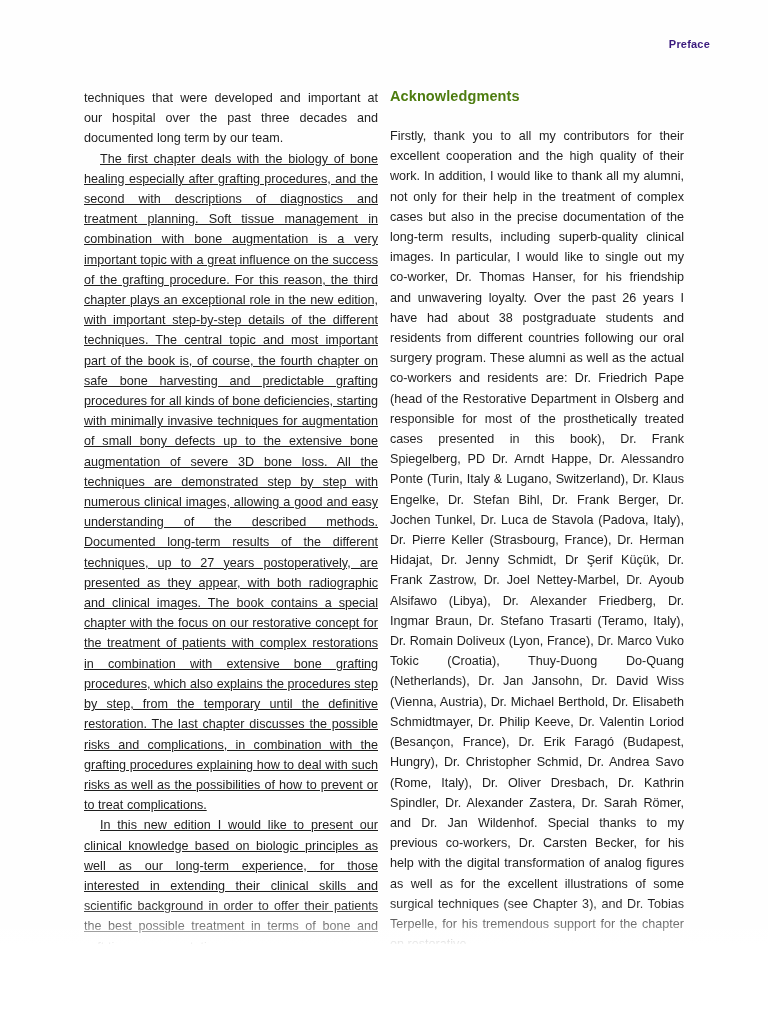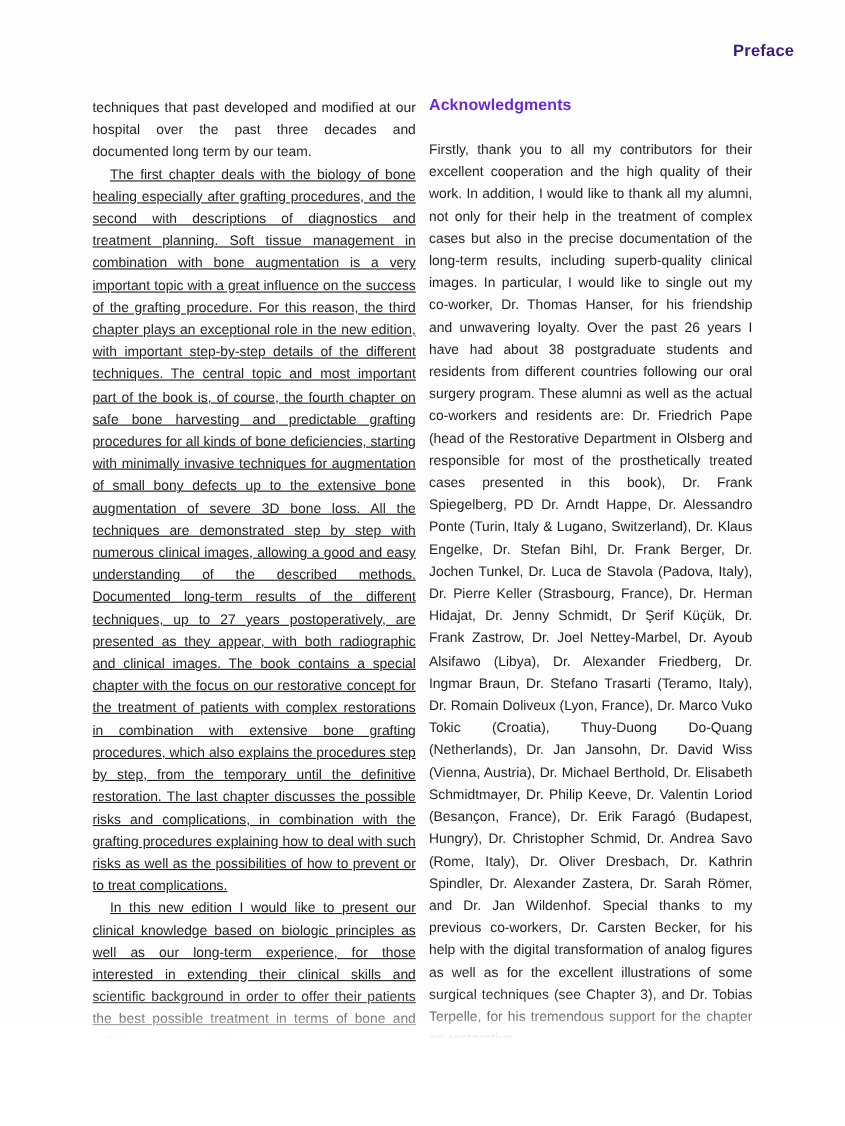--- a/index.html
+++ b/index.html
@@ -19,23 +19,23 @@
     position: absolute;
     left: 0; top: 0;
     width: 768px;
     height: 1024px;
     background: #fefefe;
   }
 
   
   .running-head {
     position: absolute;
-    right: 46px;
+    right: 58px;
     top: 38px;
-    font-size: 15px;
+    font-size: 11px;
     font-weight: bold;
     color: #3a1a7d;
     letter-spacing: 0.2px;
   }
 
   
   .columns {
     position: absolute;
     left: 84px;
     top: 88px;
@@ -45,21 +45,21 @@
   }
   .col {
     position: absolute;
     top: 0;
     width: 294px;
   }
   .col-left  { left: 0; }
   .col-right { left: 306px; }
 
   .section-title {
-    color: #6d28d9;
+    color: #4d7c0f;
     font-size: 14.5px;
     font-weight: bold;
     margin: 0 0 22px 0;
     letter-spacing: 0.1px;
   }
 
   p.body {
     margin: 0;
     font-size: 12.6px;
     line-height: 20.2px;
@@ -109,21 +109,21 @@
 </head>
 <body>
 
 <div class="page">
 
   <div class="running-head">Preface</div>
 
   <div class="columns">
 
     <div class="col col-left">
-      <p class="body no-indent">techniques that past developed and modified at our hospital over the past three decades and documented long term by our team.</p>
+      <p class="body no-indent">techniques that were developed and important at our hospital over the past three decades and documented long term by our team.</p>
       <p class="body">The first chapter deals with the biology of bone healing especially after grafting procedures, and the second with descriptions of diagnostics and treatment planning. Soft tissue management in combination with bone augmentation is a very important topic with a great influence on the success of the grafting procedure. For this reason, the third chapter plays an exceptional role in the new edition, with important step-by-step details of the different techniques. The central topic and most important part of the book is, of course, the fourth chapter on safe bone harvesting and predictable grafting procedures for all kinds of bone deficiencies, starting with minimally invasive techniques for augmentation of small bony defects up to the extensive bone augmentation of severe 3D bone loss. All the techniques are demonstrated step by step with numerous clinical images, allowing a good and easy understanding of the described methods. Documented long-term results of the different techniques, up to 27 years postoperatively, are presented as they appear, with both radiographic and clinical images. The book contains a special chapter with the focus on our restorative concept for the treatment of patients with complex restorations in combination with extensive bone grafting procedures, which also explains the procedures step by step, from the temporary until the definitive restoration. The last chapter discusses the possible risks and complications, in combination with the grafting procedures explaining how to deal with such risks as well as the possibilities of how to prevent or to treat complications.</p>
       <p class="body">In this new edition I would like to present our clinical knowledge based on biologic principles as well as our long-term experience, for those interested in extending their clinical skills and scientific background in order to offer their patients the best possible treatment in terms of bone and soft tissue augmentation.</p>
     </div>
 
     <div class="col col-right">
       <h2 class="section-title">Acknowledgments</h2>
       <p class="body no-indent">Firstly, thank you to all my contributors for their excellent cooperation and the high quality of their work. In addition, I would like to thank all my alumni, not only for their help in the treatment of complex cases but also in the precise documentation of the long-term results, including superb-quality clinical images. In particular, I would like to single out my co-worker, Dr. Thomas Hanser, for his friendship and unwavering loyalty. Over the past 26 years I have had about 38 postgraduate students and residents from different countries following our oral surgery program. These alumni as well as the actual co-workers and residents are: Dr. Friedrich Pape (head of the Restorative Department in Olsberg and responsible for most of the prosthetically treated cases presented in this book), Dr. Frank Spiegelberg, PD Dr. Arndt Happe, Dr. Alessandro Ponte (Turin, Italy &amp; Lugano, Switzerland), Dr. Klaus Engelke, Dr. Stefan Bihl, Dr. Frank Berger, Dr. Jochen Tunkel, Dr. Luca de Stavola (Padova, Italy), Dr. Pierre Keller (Strasbourg, France), Dr. Herman Hidajat, Dr. Jenny Schmidt, Dr Şerif Küçük, Dr. Frank Zastrow, Dr. Joel Nettey-Marbel, Dr. Ayoub Alsifawo (Libya), Dr. Alexander Friedberg, Dr. Ingmar Braun, Dr. Stefano Trasarti (Teramo, Italy), Dr. Romain Doliveux (Lyon, France), Dr. Marco Vuko Tokic (Croatia), Thuy-Duong Do-Quang (Netherlands), Dr. Jan Jansohn, Dr. David Wiss (Vienna, Austria), Dr. Michael Berthold, Dr. Elisabeth Schmidtmayer, Dr. Philip Keeve, Dr. Valentin Loriod (Besançon, France), Dr. Erik Faragó (Budapest, Hungry), Dr. Christopher Schmid, Dr. Andrea Savo (Rome, Italy), Dr. Oliver Dresbach, Dr. Kathrin Spindler, Dr. Alexander Zastera, Dr. Sarah Römer, and Dr. Jan Wildenhof. Special thanks to my previous co-workers, Dr. Carsten Becker, for his help with the digital transformation of analog figures as well as for the excellent illustrations of some surgical techniques (see Chapter 3), and Dr. Tobias Terpelle, for his tremendous support for the chapter on restorative</p>
     </div>
 
   </div>

